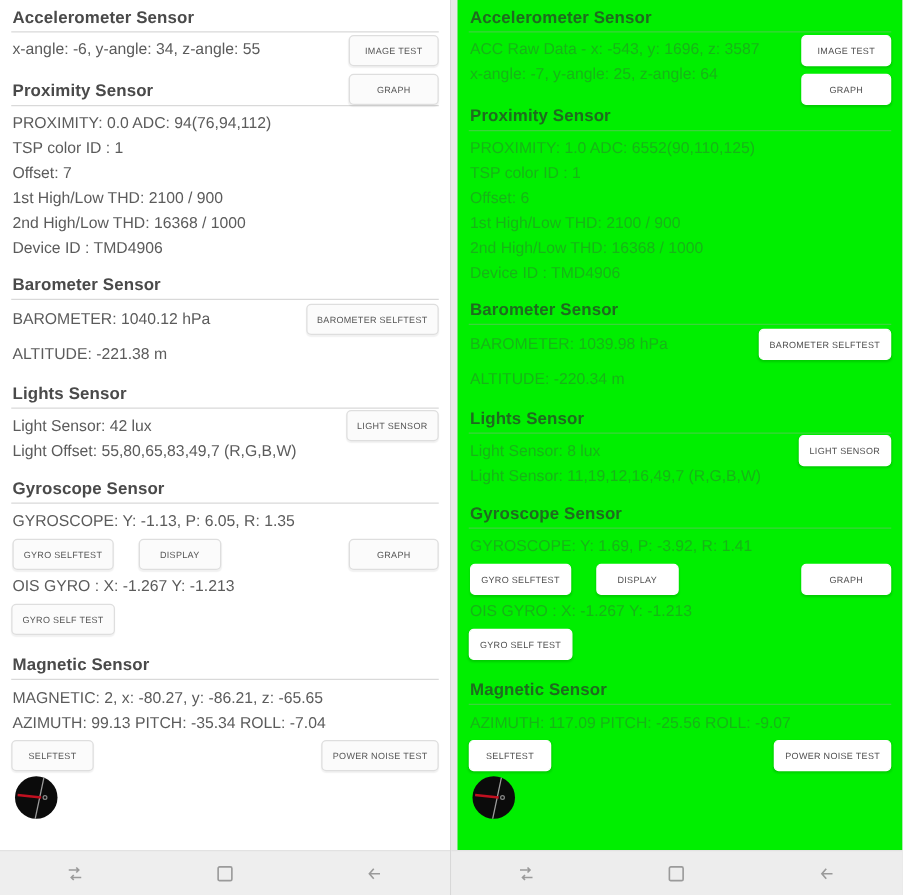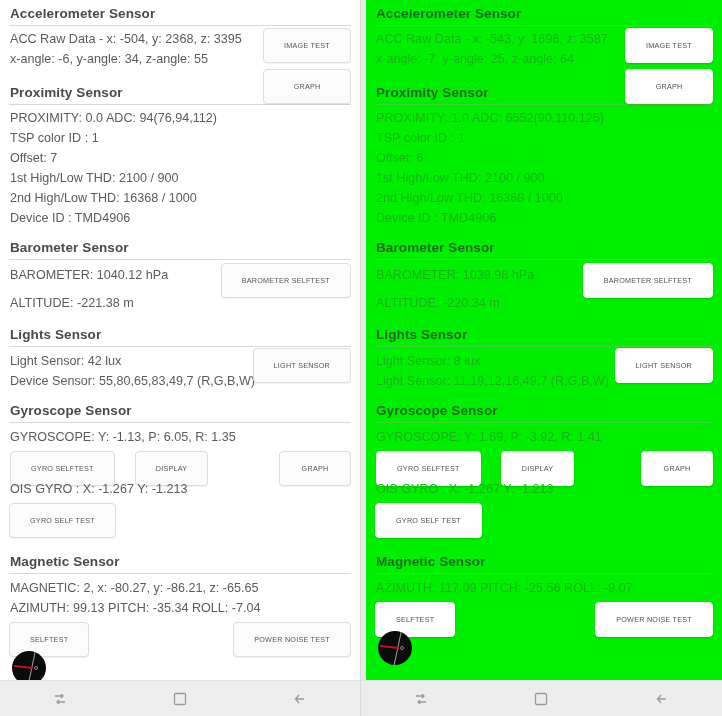--- a/index.html
+++ b/index.html
@@ -61,22 +61,22 @@
   .spacer4 { height: 4px; }
   .spacer6 { height: 6px; }
   .spacer8 { height: 8px; }
   .spacer10 { height: 10px; }
 
   
   .btn {
     display: inline-flex;
     align-items: center;
     justify-content: center;
-    height: 35px;
-    padding: 0 20px;
+    height: 25px;
+    padding: 0 8px;
     min-width: 60px;
     border: 1px solid #dedede;
     border-radius: 4px;
     background: #fbfbfb;
     color: #555;
     font-size: 7.2px;
     letter-spacing: .25px;
     font-weight: normal;
     white-space: nowrap;
     box-shadow: 0 1px 1px rgba(0,0,0,.06);
@@ -160,21 +160,20 @@
   <div class="phone normal">
     <div class="content">
 
       <div class="section-title">Accelerometer Sensor</div>
       <div class="divider"></div>
       <div class="row" style="padding-top:3px;">
         <div class="btn-col-right" style="top:2px;">
           <div class="btn w-wide">IMAGE TEST</div>
           <div class="btn w-wide">GRAPH</div>
         </div>
-        <div class="line">ACC Raw Data - x: -504, y: 2368, z: 3395</div>
         <div class="line">x-angle: -6, y-angle: 34, z-angle: 55</div>
         <div class="spacer10"></div>
       </div>
 
       <div class="section-title">Proximity Sensor</div>
       <div class="divider"></div>
       <div class="row" style="padding-top:3px;">
         <div class="line">PROXIMITY: 0.0      ADC: 94(76,94,112)</div>
         <div class="line">TSP color ID : 1</div>
         <div class="line">Offset: 7</div>
@@ -192,21 +191,21 @@
         <div class="spacer8"></div>
         <div class="line">ALTITUDE: -221.38 m</div>
         <div class="spacer8"></div>
       </div>
 
       <div class="section-title">Lights Sensor</div>
       <div class="divider"></div>
       <div class="row" style="padding-top:4px;">
         <div class="btn-abs btn w-wide" style="right:9px; top:1px;">LIGHT SENSOR</div>
         <div class="line">Light Sensor: 42 lux</div>
-        <div class="line">Device Sensor: 55,80,65,83,49,7 (R,G,B,W)</div>
+        <div class="line">Light Offset: 55,80,65,83,49,7 (R,G,B,W)</div>
         <div class="spacer6"></div>
       </div>
 
       <div class="section-title">Gyroscope Sensor</div>
       <div class="divider"></div>
       <div class="row" style="padding-top:4px;">
         <div class="line">GYROSCOPE: Y: -1.13, P: 6.05, R: 1.35</div>
       </div>
       <div class="spacer4"></div>
       <div class="row" style="height:24px;">

